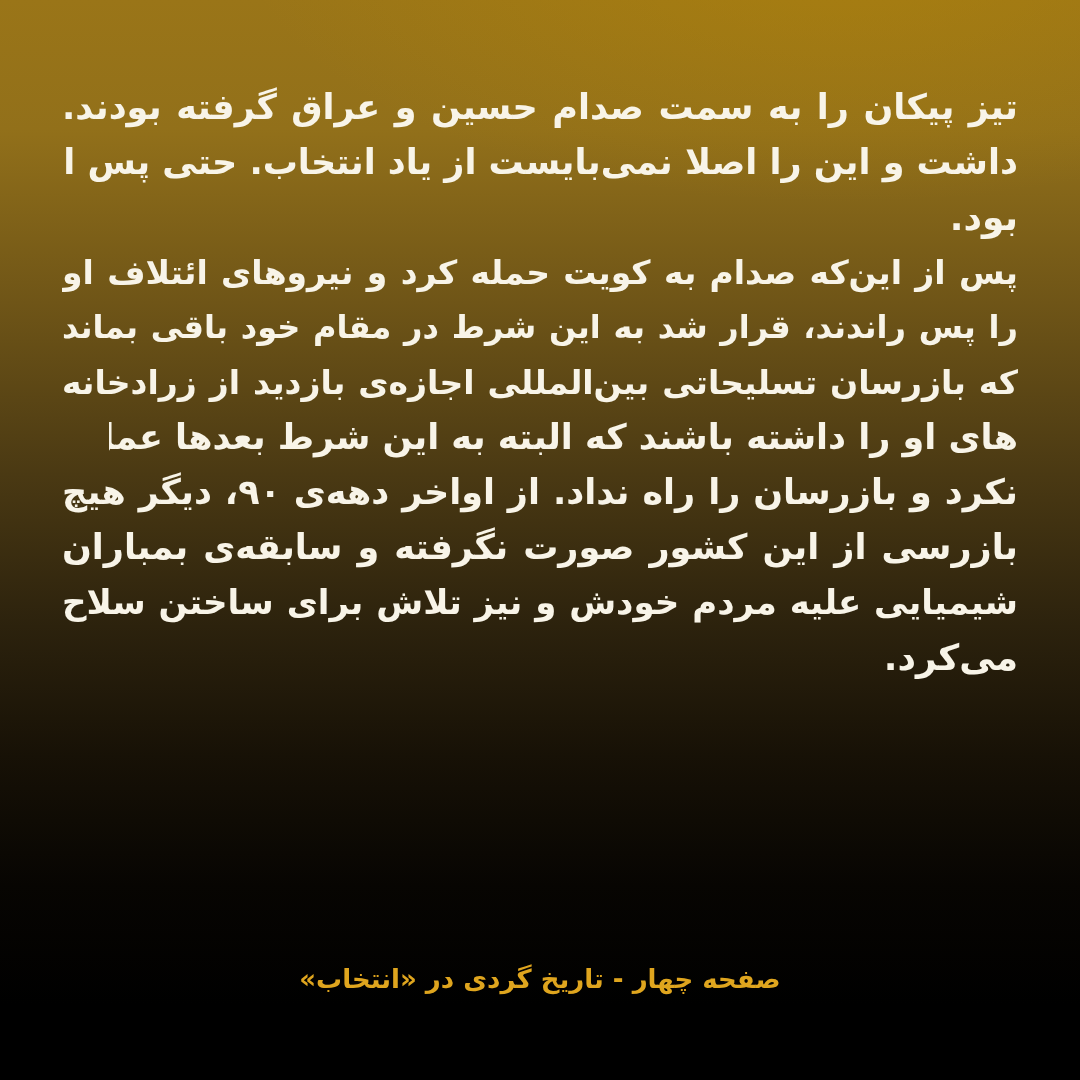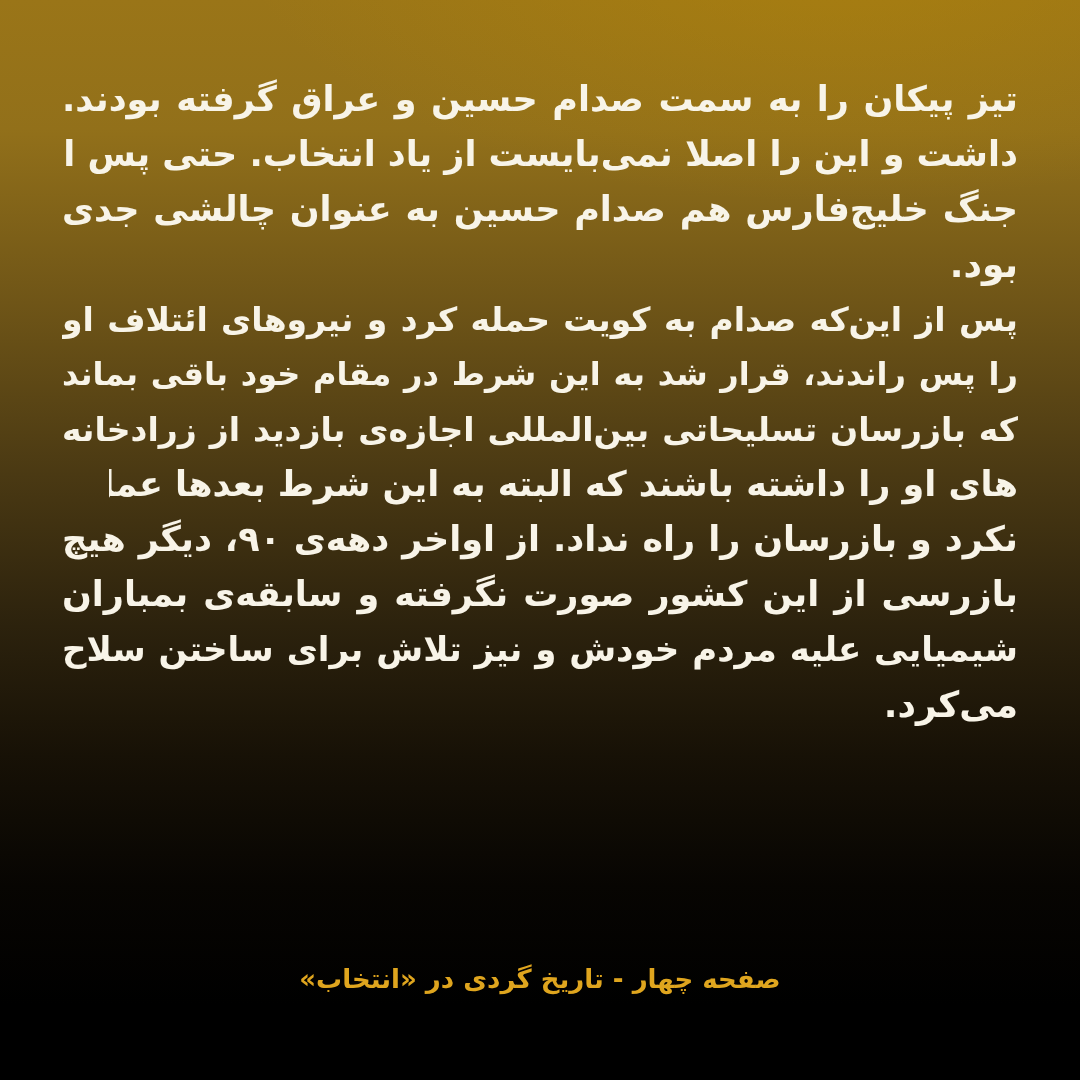--- a/index.html
+++ b/index.html
@@ -17,21 +17,21 @@
         #4a3913 44%,
         #2c220d 58%,
         #171106 70%,
         #070502 82%,
         #000000 93%,
         #000000 100%);
     font-family: "DejaVu Sans", sans-serif;
   }
   .text-block {
     position: absolute;
-    top: 72px;
+    top: 80px;
     right: 62px;
     left: 62px;
     direction: rtl;
     color: #f8f4e8;
     font-weight: bold;
     font-size: 36px;
     line-height: 55px;
   }
   .para { margin: 0; }
   .line {
@@ -58,21 +58,20 @@
 </head>
 <body>
 
 <div class="canvas">
 
   <main class="text-block">
 
     <div class="para">
       <div class="line" style="font-size: 35px;">تیز پیکان را به سمت صدام حسین و عراق گرفته بودند.</div>
       <div class="line" style="font-size: 35px;">داشت و این را اصلا نمی‌بایست از یاد انتخاب. حتی پس از</div>
-      <div class="line" style="font-size: 35px;">جنگ خلیج‌فارس هم صدام حسین به عنوان چالشی جدی</div>
       <div class="line last">بود.</div>
     </div>
 
     <div class="para">
       <div class="line" style="font-size: 33px;">پس از این‌که صدام به کویت حمله کرد و نیروهای ائتلاف او</div>
       <div class="line" style="font-size: 32px;">را پس راندند، قرار شد به این شرط در مقام خود باقی بماند</div>
       <div class="line" style="font-size: 33px;">که بازرسان تسلیحاتی بین‌المللی اجازه‌ی بازدید از زرادخانه</div>
       <div class="line" style="font-size: 35px; margin-left: 47px;">های او را داشته باشند که البته به این شرط بعدها عمل</div>
       <div class="line" style="font-size: 35px;">نکرد و بازرسان را راه نداد. از اواخر دهه‌ی ۹۰، دیگر هیچ</div>
       <div class="line" style="font-size: 35px;">بازرسی از این کشور صورت نگرفته و سابقه‌ی بمباران</div>

